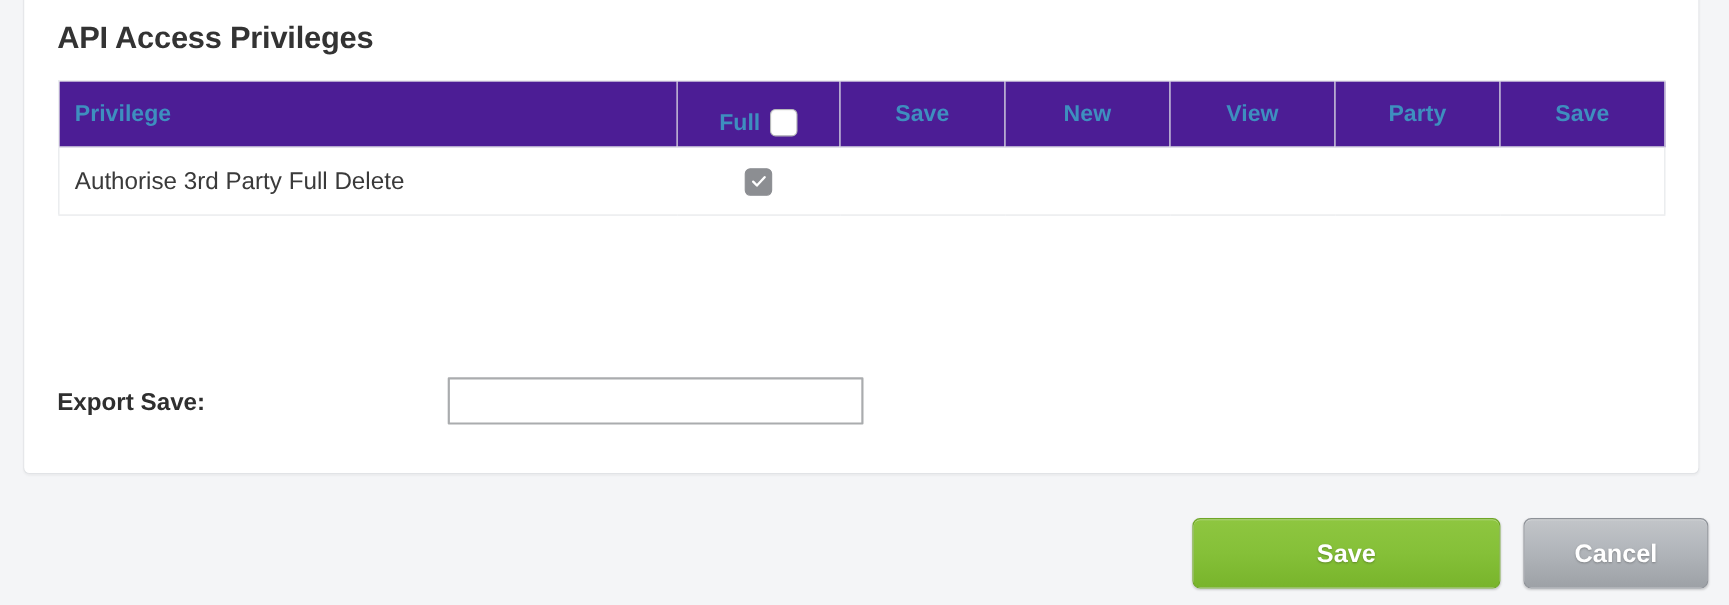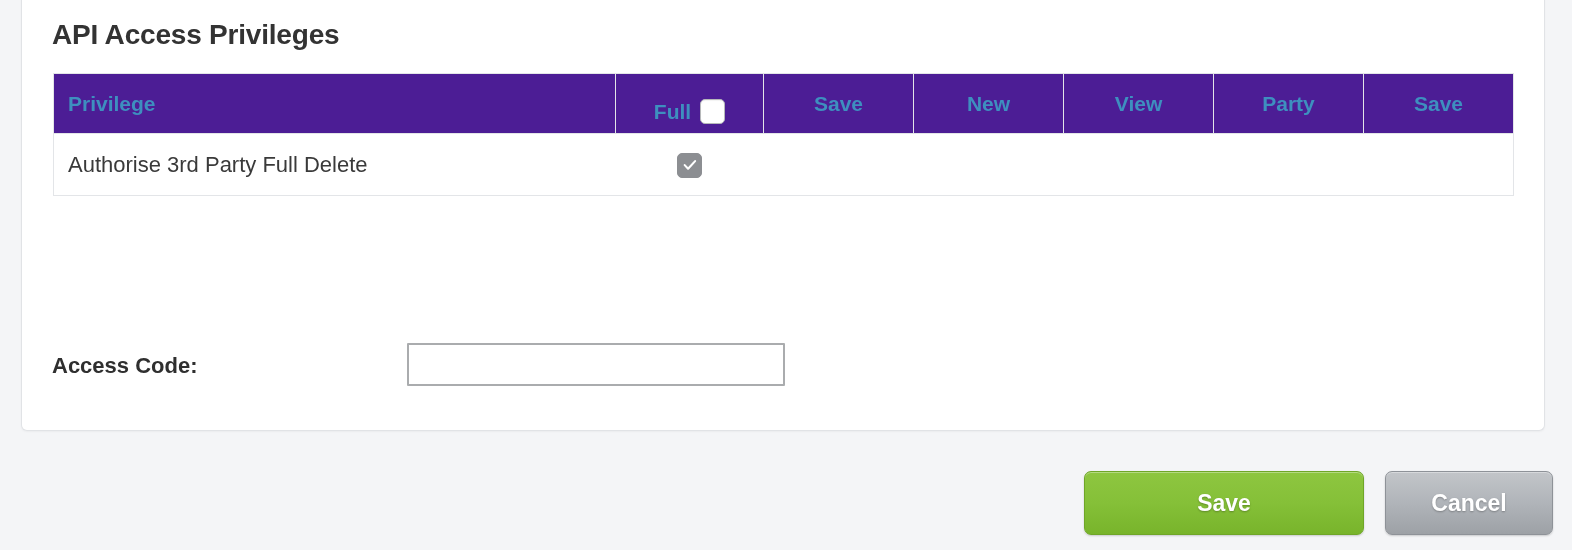--- a/index.html
+++ b/index.html
@@ -278,21 +278,21 @@
               <td class="cell-center"></td>
               <td class="cell-center"></td>
               <td class="cell-center"></td>
             </tr>
           </tbody>
         </table>
       </div>
 
 
       <div class="field-row">
-        <label class="field-label">Access Code:</label>
+        <label class="field-label">Export Save:</label>
         <input class="field-input" type="text" value="" style="">
       </div>
 
     </div>
   </div>
 
   <div class="footer">
     <div class="btn" id="save-button">Save</div>
     <div class="btn" id="cancel-button">Cancel</div>
   </div>

